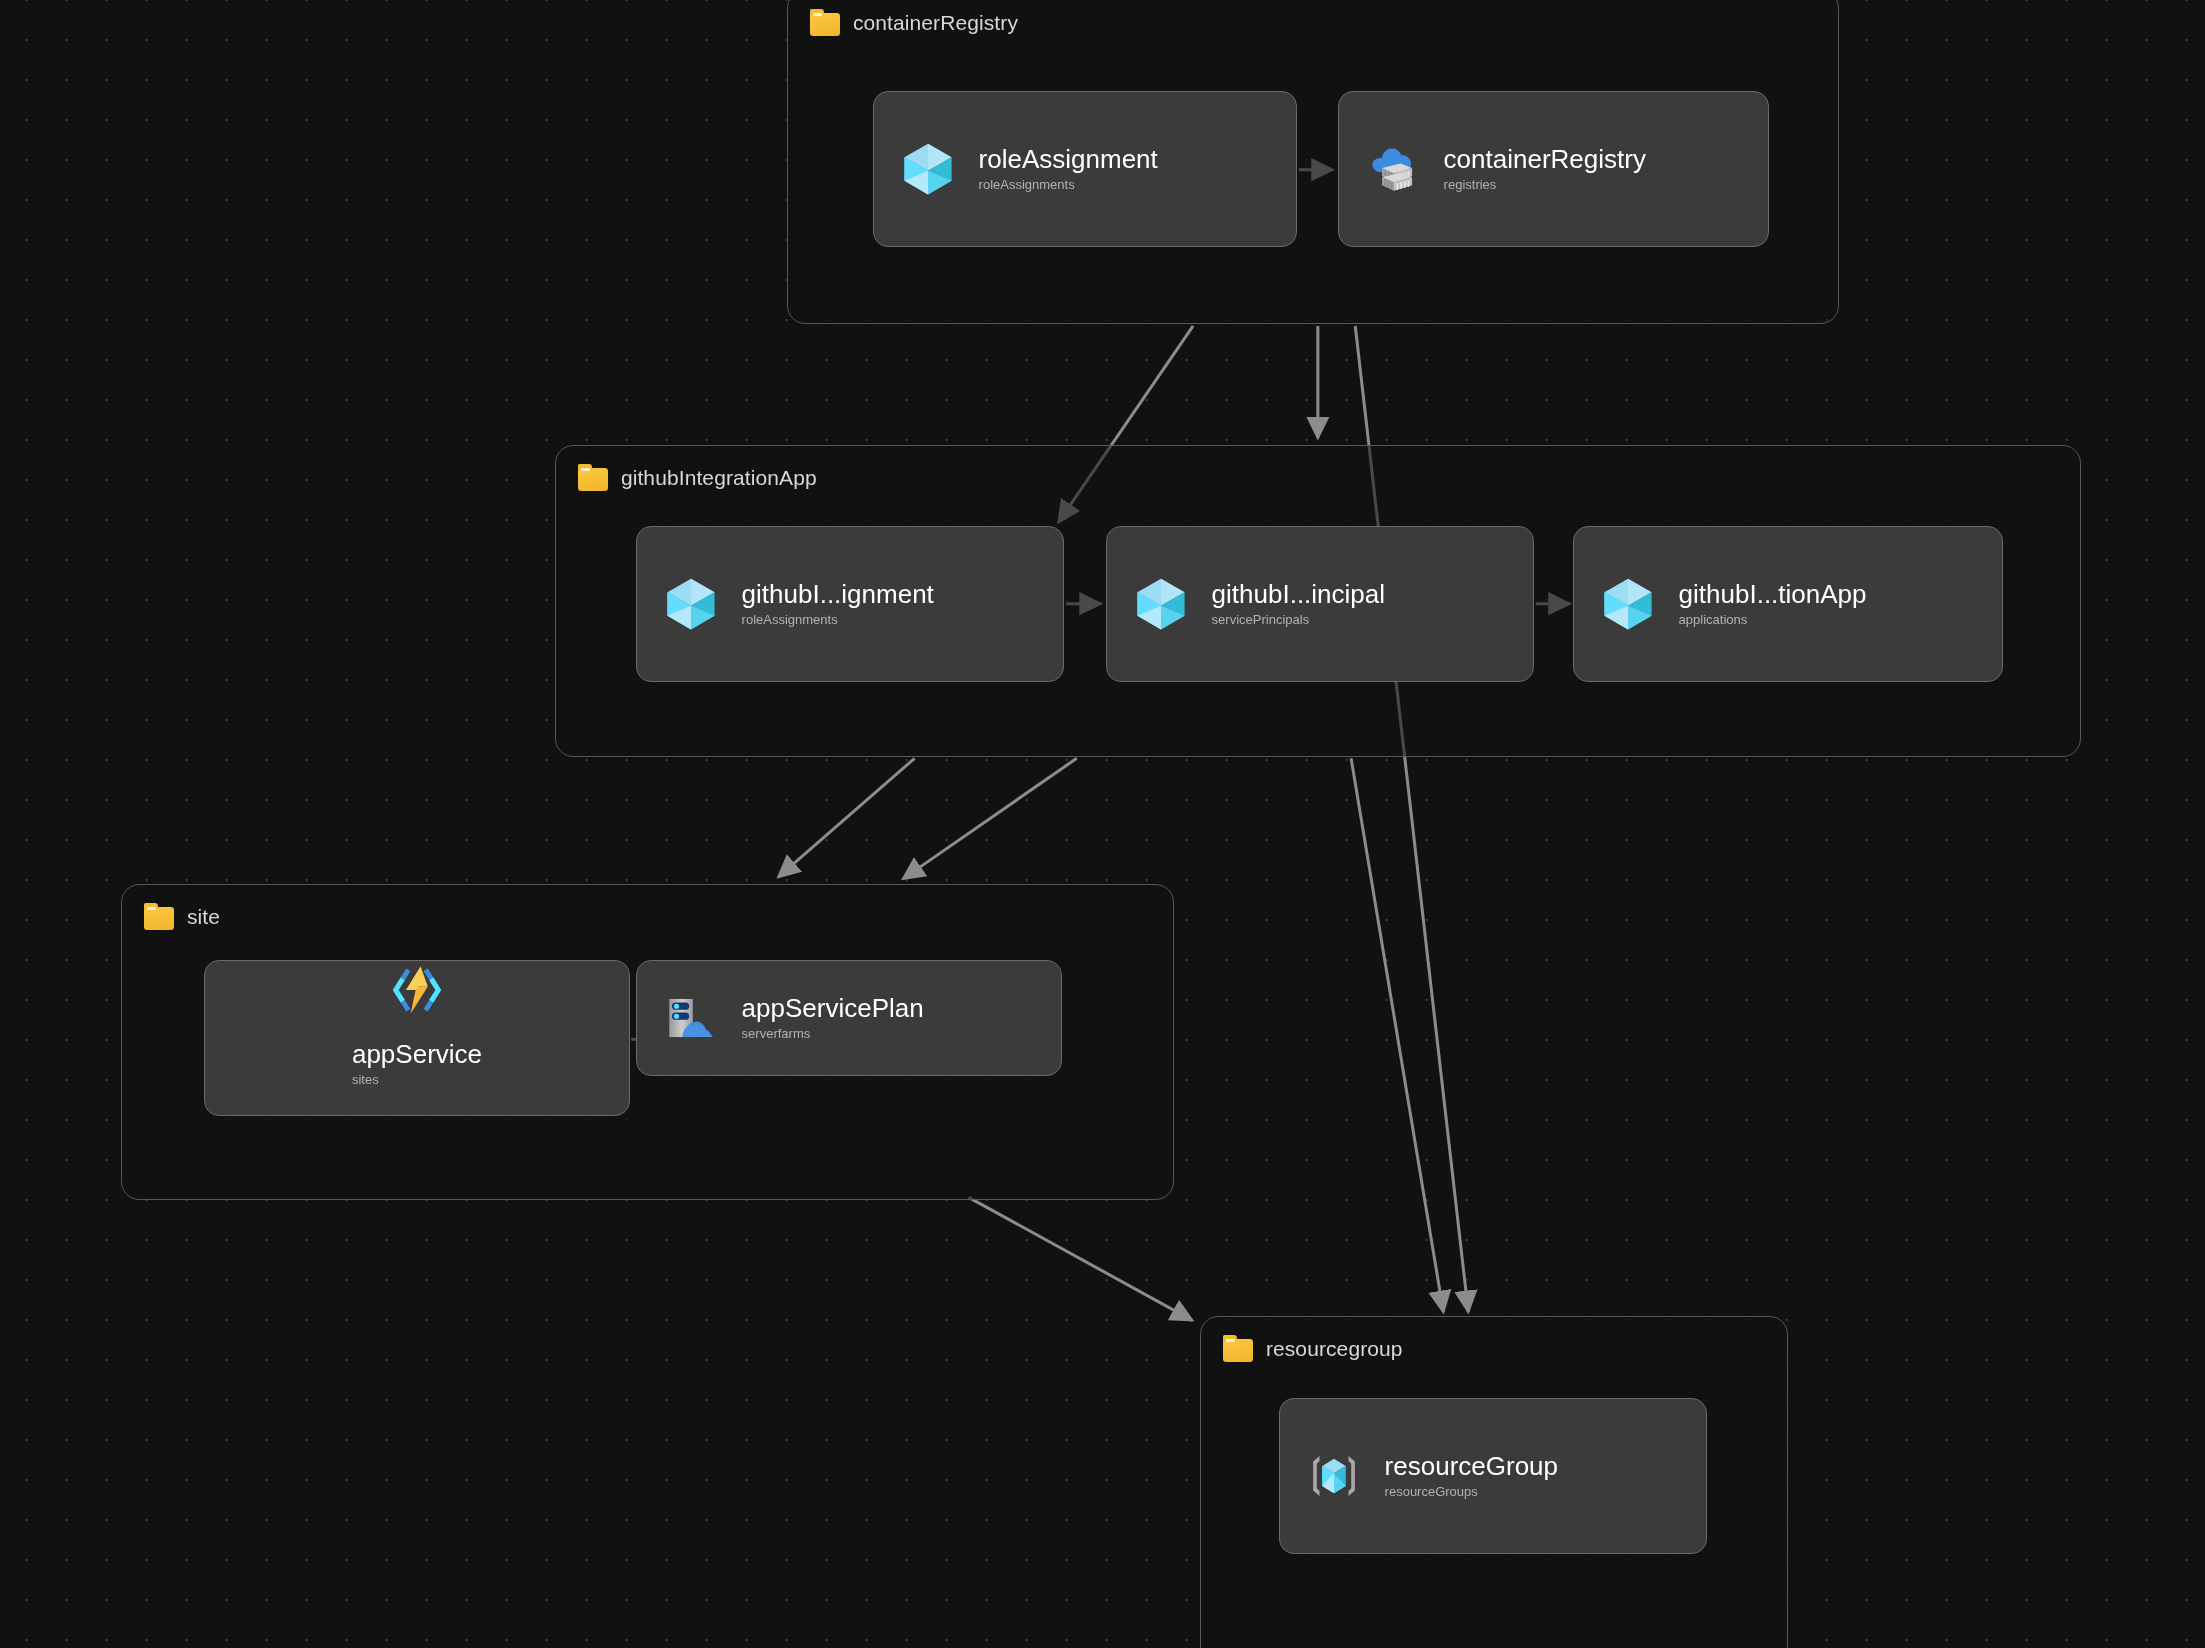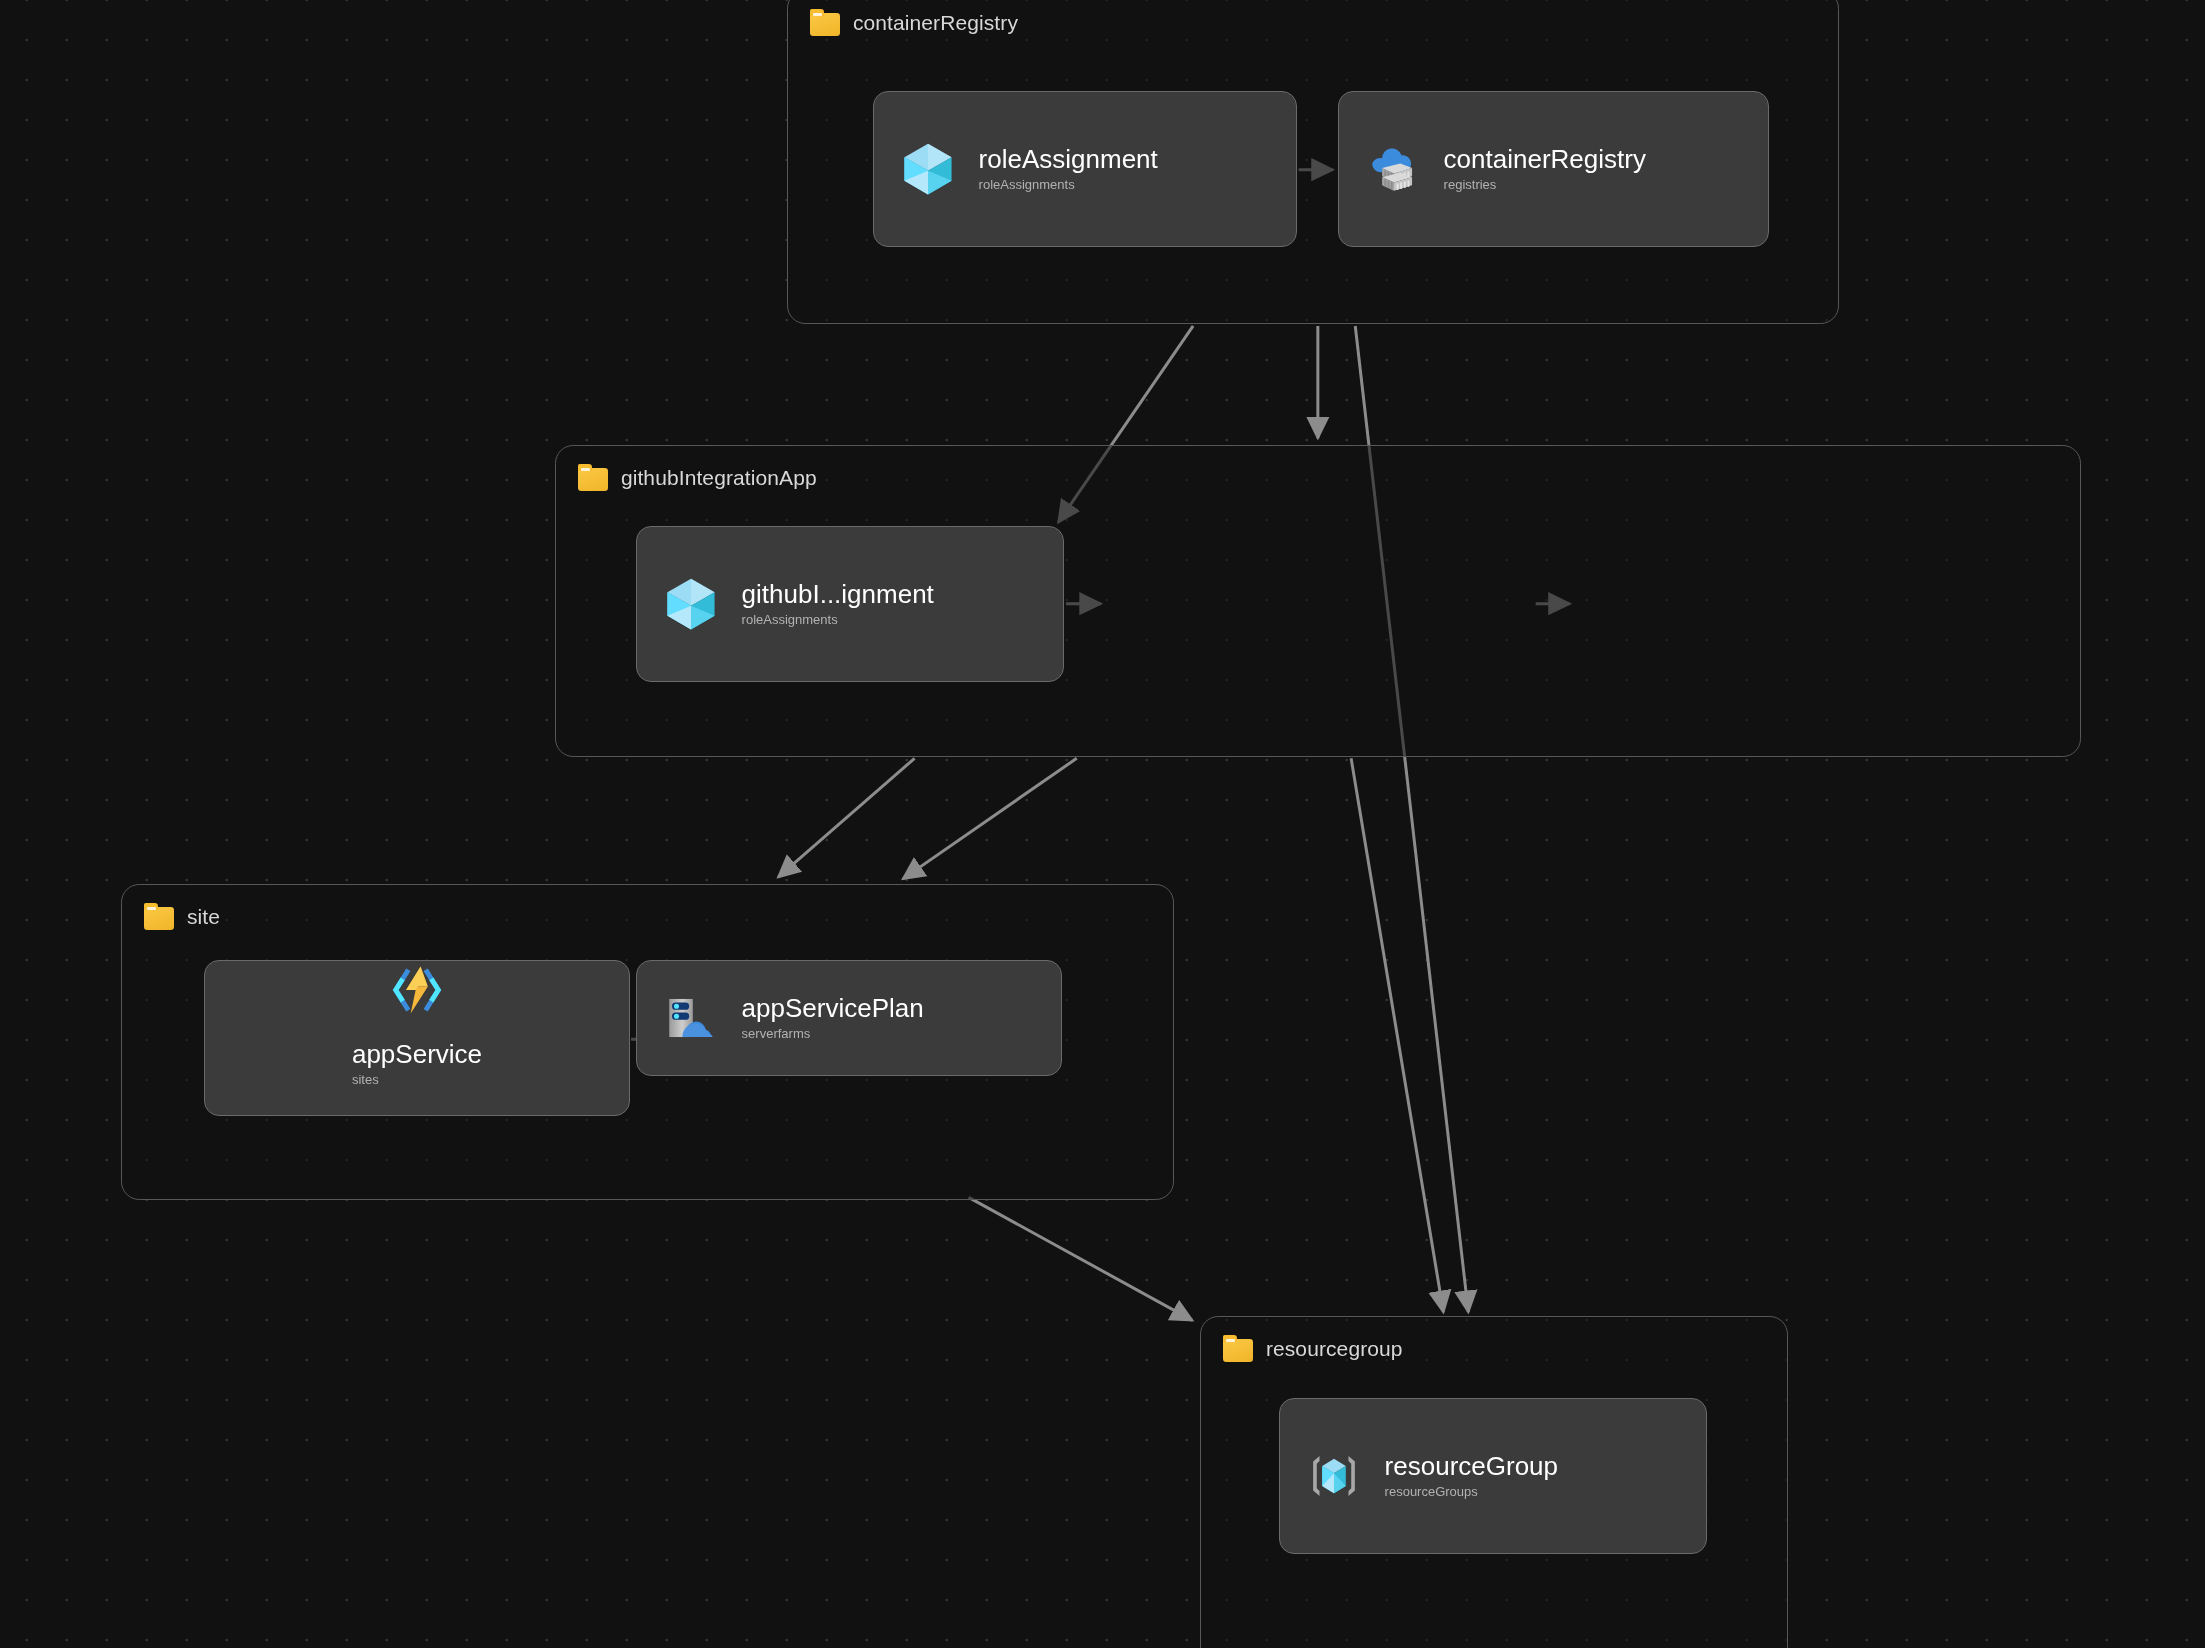--- a/index.html
+++ b/index.html
@@ -290,21 +290,55 @@
         <polygon points="6,45 32,34 32,60" fill="#b6e8fb"></polygon>
         <polygon points="32,34 58,45 32,60" fill="#57d2ef"></polygon>
       </svg>
     </span>
     <span class="node-text">
       <span class="node-title">githubI...ignment</span>
       <span class="node-sub">roleAssignments</span>
     </span>
   </div>
 
-
+  <div class="node n-gh-sp">
+    <span class="node-icon">
+      <svg viewBox="0 0 64 64" width="58" height="58">
+        <polygon points="32,4 58,19 32,34 6,19" fill="#9cdcf5"></polygon>
+        <polygon points="32,4 58,19 32,34 32,4" fill="#c6ecfa" opacity="0.55"></polygon>
+        <polygon points="6,19 32,34 32,60 6,45" fill="#50e6ff"></polygon>
+        <polygon points="32,34 58,19 58,45 32,60" fill="#32bcd8"></polygon>
+        <polygon points="6,19 32,34 6,45" fill="#62dcff"></polygon>
+        <polygon points="6,45 32,34 32,60" fill="#b6e8fb"></polygon>
+        <polygon points="32,34 58,45 32,60" fill="#57d2ef"></polygon>
+      </svg>
+    </span>
+    <span class="node-text">
+      <span class="node-title">githubI...incipal</span>
+      <span class="node-sub">servicePrincipals</span>
+    </span>
+  </div>
+
+  <div class="node n-gh-app">
+    <span class="node-icon">
+      <svg viewBox="0 0 64 64" width="58" height="58">
+        <polygon points="32,4 58,19 32,34 6,19" fill="#9cdcf5"></polygon>
+        <polygon points="32,4 58,19 32,34 32,4" fill="#c6ecfa" opacity="0.55"></polygon>
+        <polygon points="6,19 32,34 32,60 6,45" fill="#50e6ff"></polygon>
+        <polygon points="32,34 58,19 58,45 32,60" fill="#32bcd8"></polygon>
+        <polygon points="6,19 32,34 6,45" fill="#62dcff"></polygon>
+        <polygon points="6,45 32,34 32,60" fill="#b6e8fb"></polygon>
+        <polygon points="32,34 58,45 32,60" fill="#57d2ef"></polygon>
+      </svg>
+    </span>
+    <span class="node-text">
+      <span class="node-title">githubI...tionApp</span>
+      <span class="node-sub">applications</span>
+    </span>
+  </div>
 
   <div class="node n-appService">
     <span class="node-icon">
       <svg viewBox="0 0 64 64" width="58" height="58">
         <path d="M21 12 L8.5 32 L21 52" stroke="#3c8cde" stroke-width="5.4" fill="none" stroke-linecap="square"></path>
         <path d="M14.8 42 L8.5 32 L14.8 22" stroke="#50e6ff" stroke-width="5.4" fill="none" stroke-linecap="square"></path>
         <path d="M43 12 L55.5 32 L43 52" stroke="#3c8cde" stroke-width="5.4" fill="none" stroke-linecap="square"></path>
         <path d="M49.2 42 L55.5 32 L49.2 22" stroke="#50e6ff" stroke-width="5.4" fill="none" stroke-linecap="square"></path>
         <polygon points="36,6 20,32 30.5,32 25,58 44,28 33,28" fill="#f5b73c"></polygon>
         <polygon points="36,6 20,32 30.5,32 33,28 44,28" fill="#fbcf55"></polygon>

